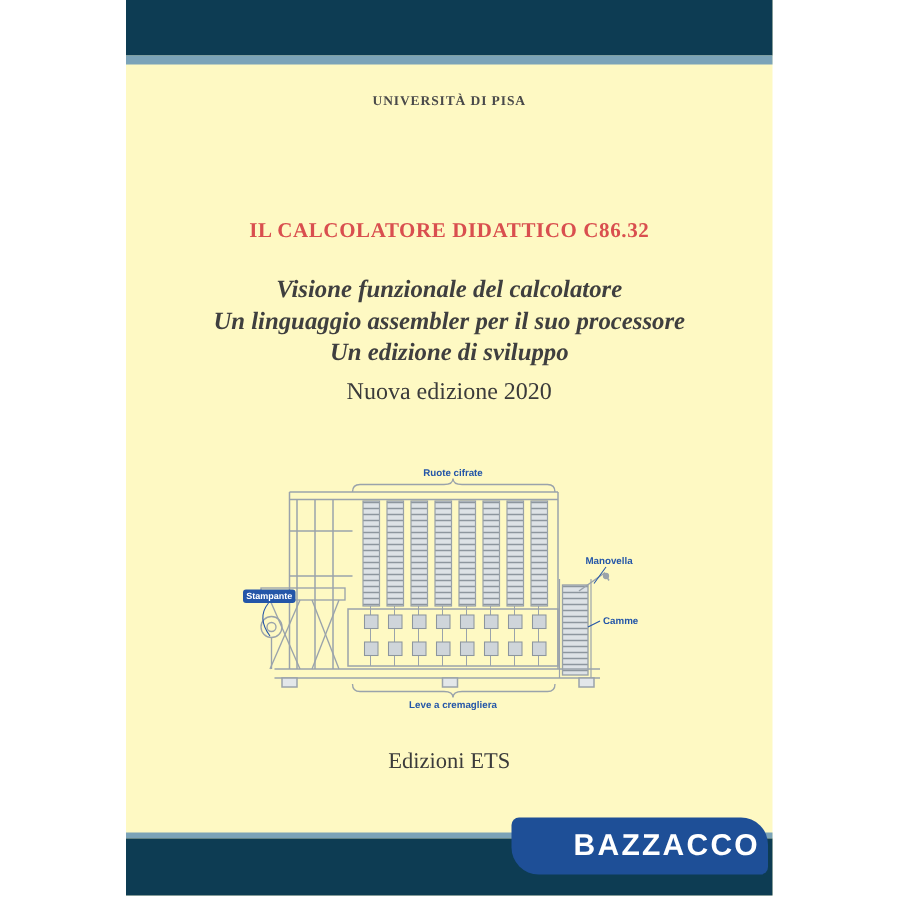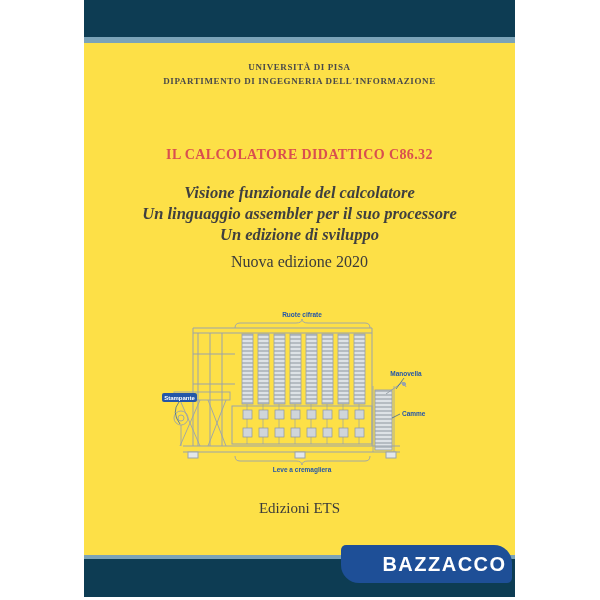--- a/index.html
+++ b/index.html
@@ -7,21 +7,21 @@
     width: 600px; height: 600px;
     background: #ffffff;
     overflow: hidden;
     font-family: "Liberation Serif", serif;
   }
   .stage { position: relative; width: 600px; height: 600px; background: #ffffff; }
 
   
   .cover {
     position: absolute; left: 84px; top: 0; width: 431px; height: 597px;
-    background: #fde047;
+    background: #fef9c3;
   }
   .band-top {
     position: absolute; left: 0; top: 0; width: 100%; height: 37px;
     background: #0d3c53;
   }
   .band-top-edge {
     position: absolute; left: 0; top: 37px; width: 100%; height: 6px;
     background: #7ba3b8;
   }
   .band-bottom-edge {
@@ -81,21 +81,20 @@
 </head>
 <body>
 
 <div class="stage">
   <div class="cover">
 
     <div class="band-top"></div>
     <div class="band-top-edge"></div>
 
     <div class="centered affil affil-1">UNIVERSITÀ DI PISA</div>
-    <div class="centered affil affil-2">DIPARTIMENTO DI INGEGNERIA DELL'INFORMAZIONE</div>
 
 
     <div class="centered title">IL CALCOLATORE DIDATTICO C86.32</div>
 
     <div class="centered subtitles">
       <div>Visione funzionale del calcolatore</div>
       <div>Un linguaggio assembler per il suo processore</div>
       <div>Un edizione di sviluppo</div>
     </div>
 

